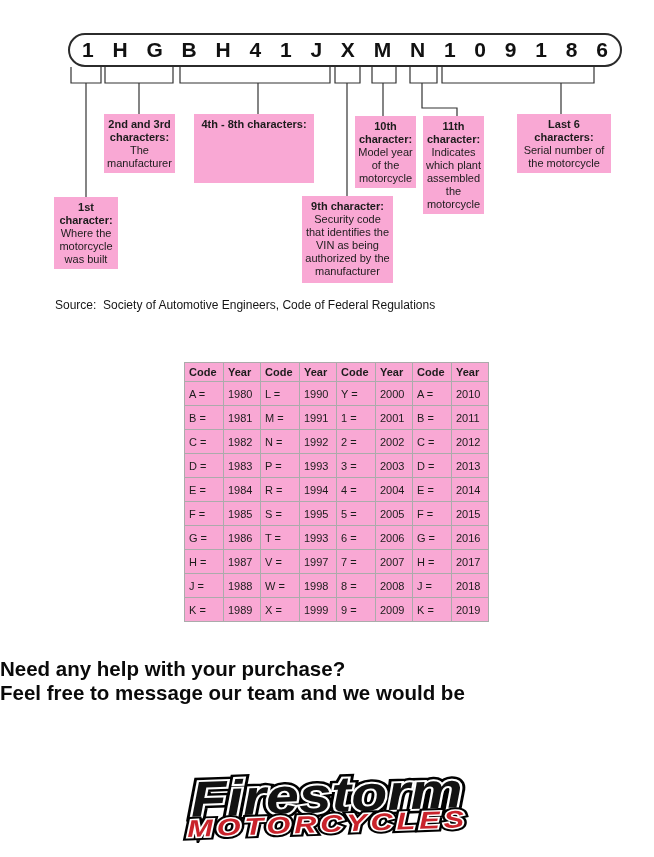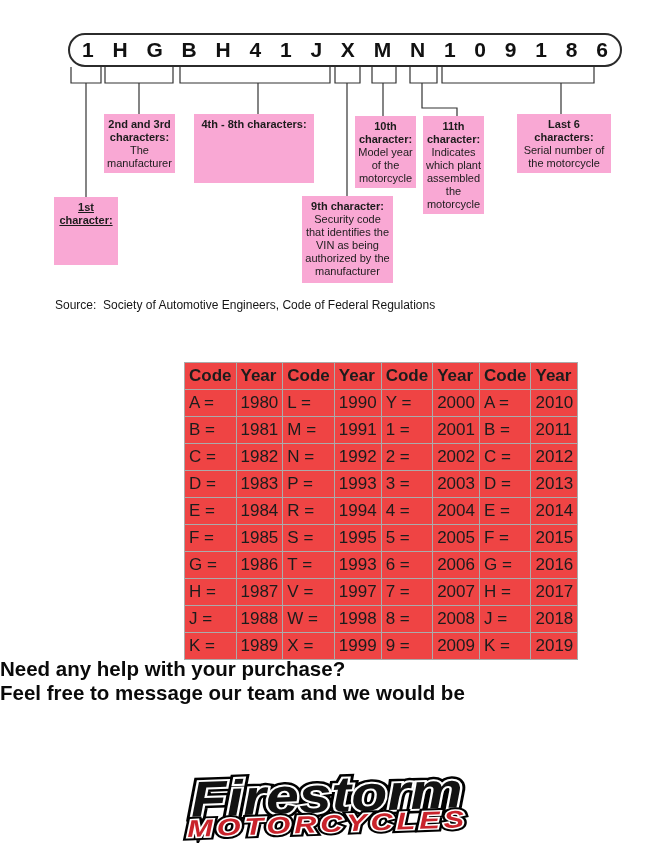--- a/index.html
+++ b/index.html
@@ -20,36 +20,36 @@
   .connectors{position:absolute;left:0;top:0;pointer-events:none;}
   .connectors path{fill:none;stroke:#333333;stroke-width:1.2;}
   
   .anno{
     position:absolute;background:#f9a8d4;box-sizing:border-box;
     font-size:11px;line-height:13px;text-align:center;color:#1c1c1c;
     padding:4px 2px 3px 2px;
   }
   .anno-head{display:block;font-weight:bold;}
   .anno-desc{display:block;}
-  .anno-1    {left:54px; top:197px;width:64px; min-height:68px;text-decoration:underline;}
+  .anno-1    {left:54px; top:197px;width:64px; min-height:68px;}
   .anno-2-3  {left:104px;top:114px;width:71px; min-height:53px;}
   .anno-4-8  {left:194px;top:114px;width:120px;min-height:69px;}
   .anno-9    {left:302px;top:196px;width:91px; min-height:87px;}
   .anno-10   {left:355px;top:116px;width:61px; min-height:61px;}
   .anno-11   {left:423px;top:116px;width:61px; min-height:91px;}
   .anno-last6{left:517px;top:114px;width:94px; min-height:57px;}
   
   .source{
     position:absolute;left:55px;top:298px;font-size:12px;color:#161616;
     white-space:pre-wrap;
   }
   
   .year-table{
     position:absolute;left:184px;top:362px;border-collapse:collapse;
-    font-size:17px;color:#1c1c1c;background:#ef4444;
+    font-size:11px;color:#1c1c1c;background:#f9a8d4;
   }
   .year-table th,.year-table td{
     border:1px solid #ababab;text-align:left;padding:3px 4px;
     white-space:nowrap;
   }
   .year-table th{font-weight:bold;}
   .year-table td{height:17px;}
   .col-code{width:30px;}
   .col-year{width:28px;}
   
@@ -131,20 +131,21 @@
 <div class="anno anno-11">
   <span class="anno-head">11th character:</span>
   <span class="anno-desc">Indicates which plant assembled the motorcycle</span>
 </div>
 <div class="anno anno-last6">
   <span class="anno-head">Last 6 characters:</span>
   <span class="anno-desc">Serial number of the motorcycle</span>
 </div>
 <div class="anno anno-1">
   <span class="anno-head">1st character:</span>
+  <span class="anno-desc">Where the motorcycle was built</span>
 </div>
 <div class="anno anno-9">
   <span class="anno-head">9th character:</span>
   <span class="anno-desc">Security code that identifies the VIN as being authorized by the manufacturer</span>
 </div>
 
 <div class="source">Source:  Society of Automotive Engineers, Code of Federal Regulations</div>
 
 <table class="year-table">
   <thead>

